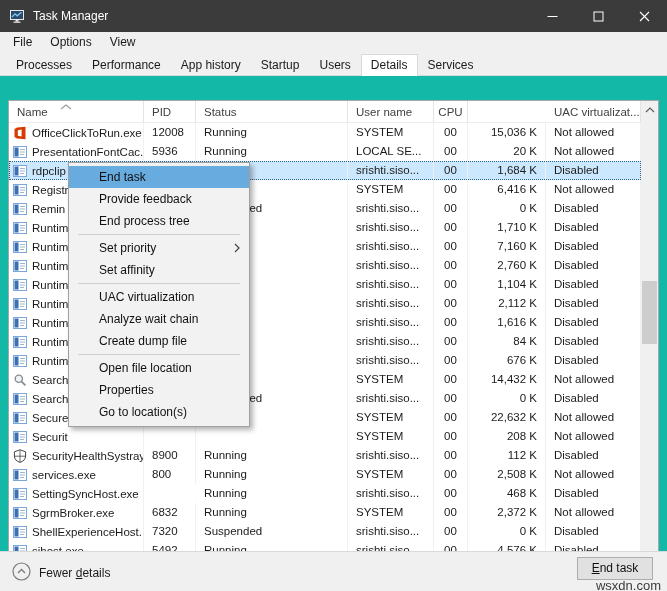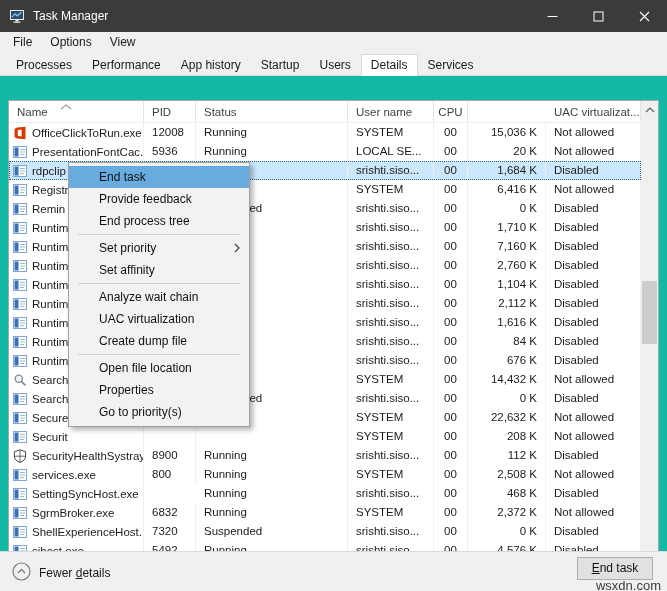--- a/index.html
+++ b/index.html
@@ -625,27 +625,27 @@
   <div class="context-menu">
       <div class="menu-item highlighted">End task</div>
       <div class="menu-item">Provide feedback</div>
       <div class="menu-item">End process tree</div>
       <div class="menu-sep"></div>
       <div class="menu-item">Set priority<span class="submenu-arrow"><svg width="6" height="10" viewBox="0 0 6 10">
             <polyline points="1,1 5,5 1,9" fill="none" stroke="#444444" stroke-width="1.2"></polyline>
           </svg></span></div>
       <div class="menu-item">Set affinity</div>
       <div class="menu-sep"></div>
+      <div class="menu-item">UAC virtualization</div>
       <div class="menu-item">Analyze wait chain</div>
-      <div class="menu-item">UAC virtualization</div>
       <div class="menu-item">Create dump file</div>
       <div class="menu-sep"></div>
       <div class="menu-item">Open file location</div>
       <div class="menu-item">Properties</div>
-      <div class="menu-item">Go to priority(s)</div>
+      <div class="menu-item">Go to location(s)</div>
     </div>
 
   <div class="footer">
     <div class="fewer">
       <span>
         <svg width="19" height="19" viewBox="0 0 19 19">
           <circle cx="9.5" cy="9.5" r="8.5" fill="none" stroke="#7a7a7a" stroke-width="1.2"></circle>
           <polyline points="6,11 9.5,7.5 13,11" fill="none" stroke="#7a7a7a" stroke-width="1.3"></polyline>
         </svg>
       </span>

